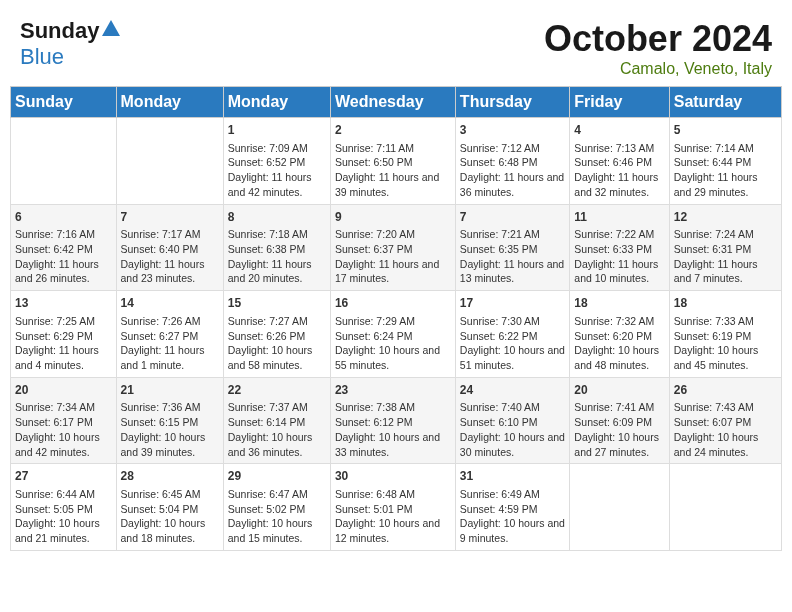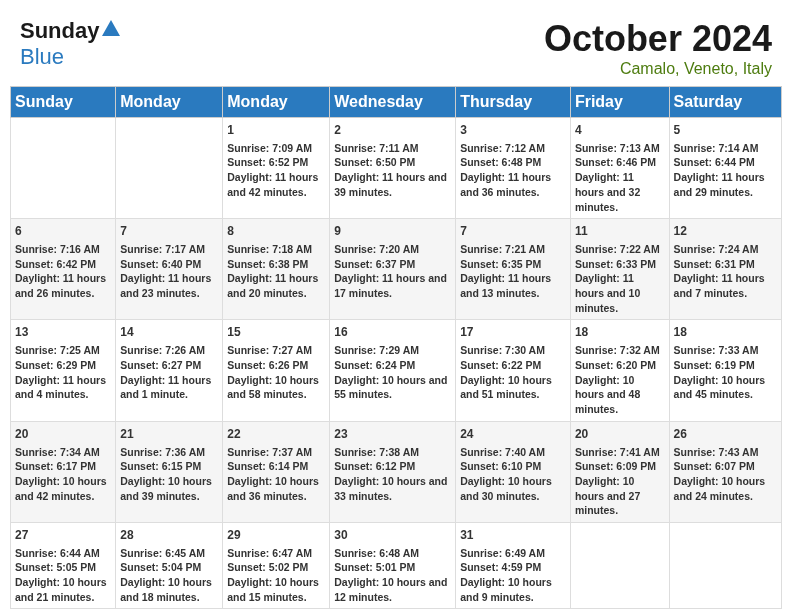--- a/index.html
+++ b/index.html
@@ -69,21 +69,20 @@
     }
     .day-number {
       font-weight: bold;
       font-size: 12px;
       display: block;
       margin-bottom: 2px;
     }
     .day-info {
       font-size: 10.5px;
       color: #333;
-      font-weight: bold;
     }
   </style>
 </head>
 <body>
 
 <div class="header">
   <div class="logo">
     <div class="logo-icon">
       <span style="font-size:22px;font-weight:bold;color:#1a1a1a;">Sunday</span>
       <svg width="22" height="22" viewBox="0 0 22 22" style="margin-left:1px;margin-top:-4px;">

